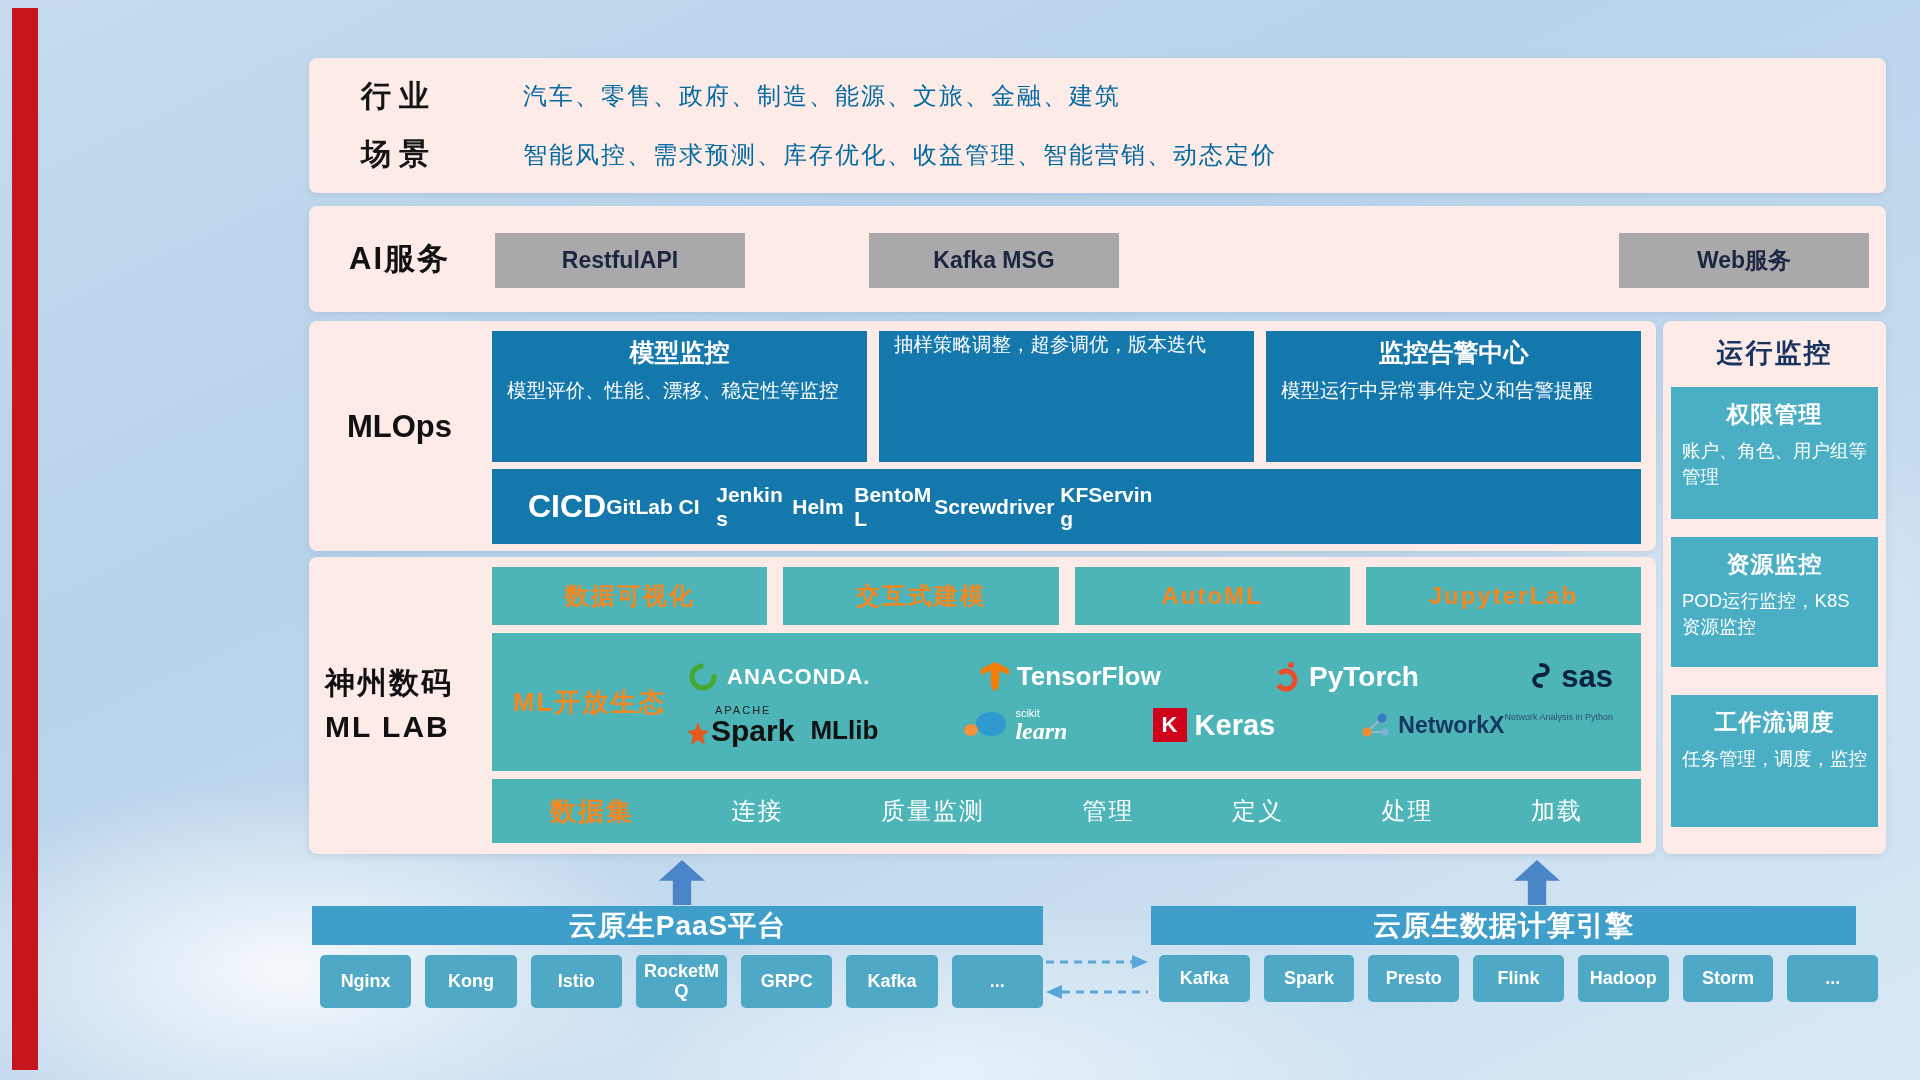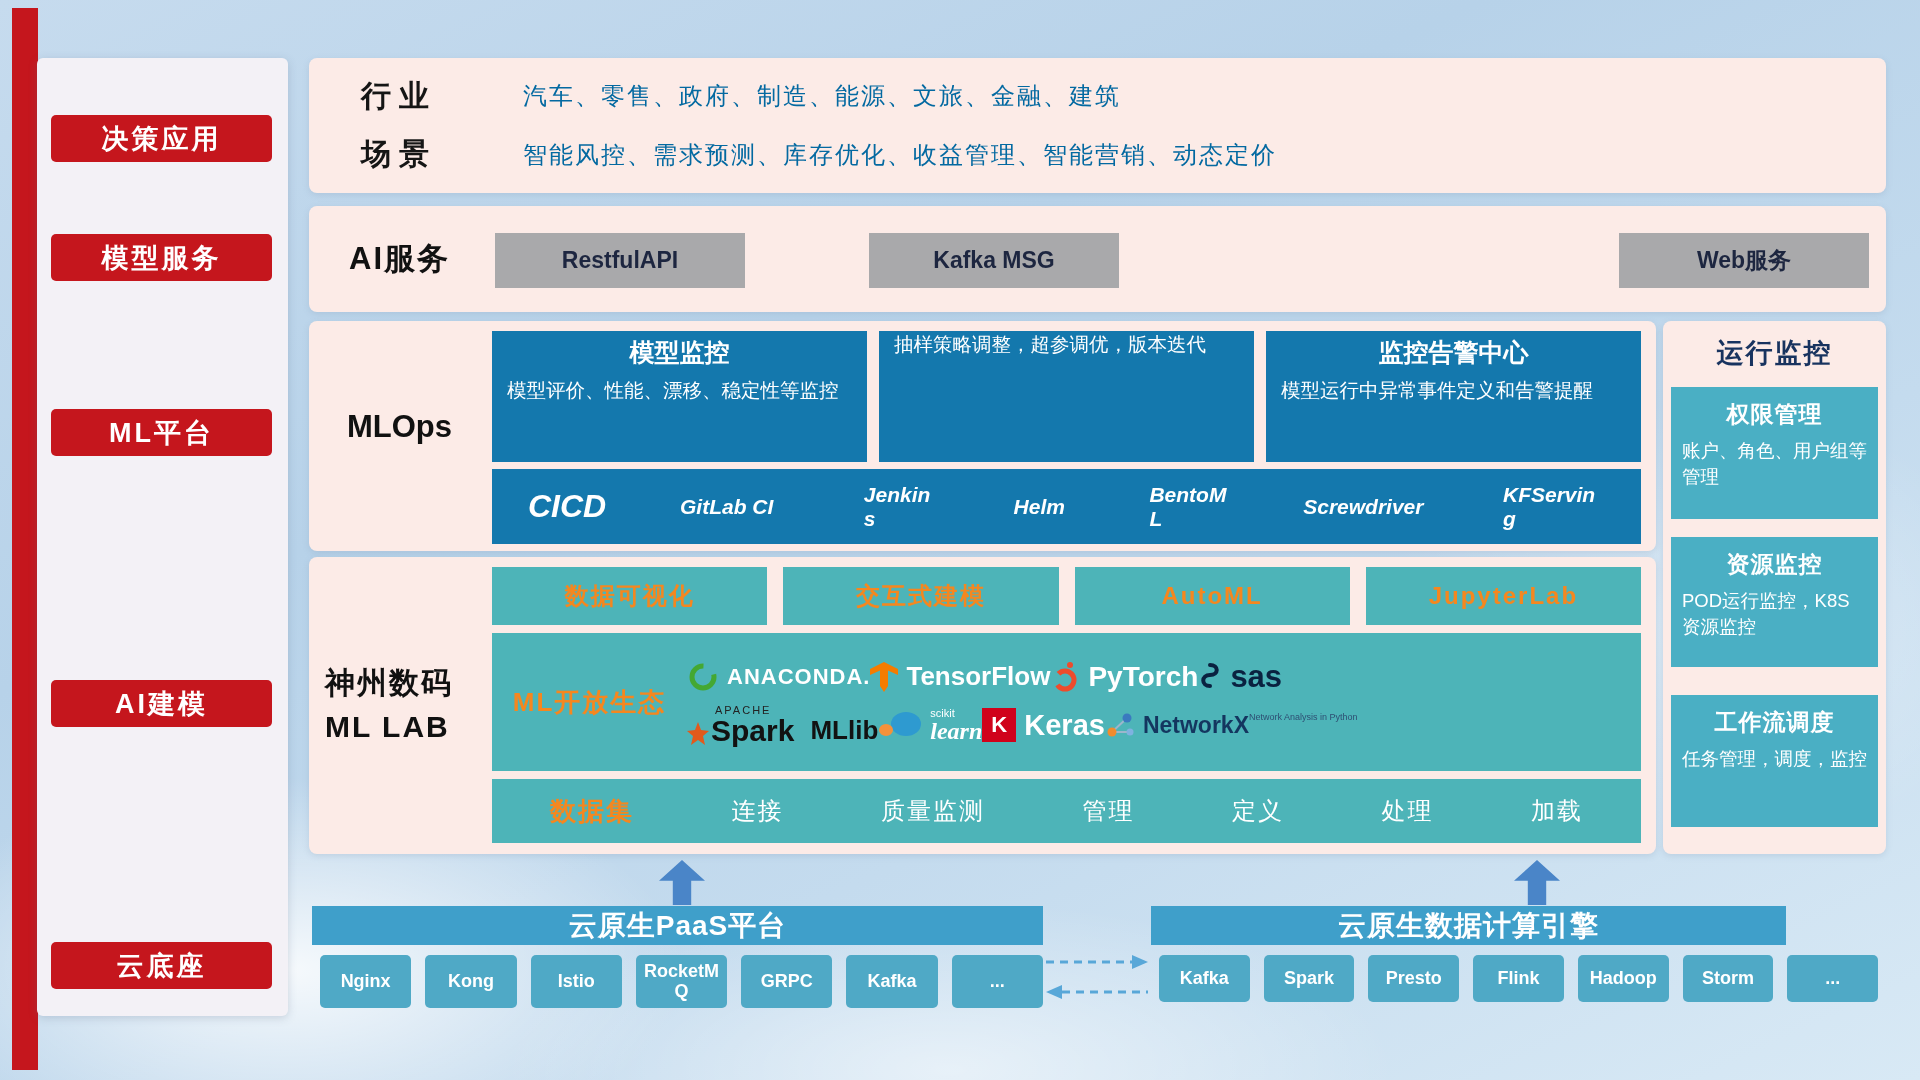--- a/index.html
+++ b/index.html
@@ -29,33 +29,33 @@
   .gray-btn{position:absolute;top:27px;width:250px;height:55px;background:#a9a9ab;color:#1d2640;
     font-size:23px;font-weight:bold;display:flex;align-items:center;justify-content:center;}
 
   .mlops-panel{left:309px;top:321px;width:1347px;height:230px;}
   .mlops-label{left:38px;top:88px;font-size:31px;}
   .mlops-cards{position:absolute;left:183px;top:10px;width:1149px;height:131px;display:flex;gap:12px;}
   .blue-card{flex:1;background:#1478ad;color:#fff;padding:0 15px;box-sizing:border-box;}
   .blue-card-title{text-align:center;font-size:25px;font-weight:bold;margin:5px 0 8px;}
   .blue-card-desc{font-size:19.5px;line-height:1.35;}
   .cicd-bar{position:absolute;left:183px;top:148px;width:1149px;height:75px;background:#1478ad;color:#fff;
-    display:flex;align-items:center;justify-content:space-between;padding:0 36px;box-sizing:border-box;font-style:italic;}
+    display:flex;align-items:center;justify-content:flex-start;padding:0 36px;box-sizing:border-box;}
   .cicd-title{font-size:32px;font-weight:bold;}
   .cicd-item{font-size:21px;font-weight:bold;word-break:break-all;line-height:1.1;}
 
   .mllab-panel{left:309px;top:557px;width:1347px;height:297px;}
   .mllab-label{position:absolute;left:16px;top:104px;width:165px;font-size:30px;font-weight:bold;color:#111;line-height:1.45;letter-spacing:2px;}
   .tool-row{position:absolute;left:183px;top:10px;width:1149px;height:58px;display:flex;gap:16px;}
   .tool-btn{flex:1;background:#4db4b8;color:#f5871f;font-size:24px;font-weight:bold;letter-spacing:2px;
     display:flex;align-items:center;justify-content:center;}
   .eco-panel{position:absolute;left:183px;top:76px;width:1149px;height:138px;background:#4db4b8;display:flex;align-items:center;}
   .eco-label{width:195px;text-align:center;color:#f5871f;font-size:26px;font-weight:bold;letter-spacing:2px;}
   .eco-logos{flex:1;display:flex;flex-direction:column;justify-content:center;gap:10px;padding-right:28px;}
-  .eco-row{display:flex;align-items:center;}
+  .eco-row{display:flex;align-items:center;justify-content:space-between;}
   .logo{display:flex;align-items:center;gap:8px;}
   .lt-white{color:#fff;font-weight:bold;}
   .t-anaconda{font-size:22px;letter-spacing:1px;}
   .t-tensorflow{font-size:26px;}
   .t-pytorch{font-size:28px;}
   .t-sas{font-size:31px;font-weight:bold;color:#0a2240;}
   .spark-group{display:flex;align-items:flex-end;}
   .spark-block{display:flex;flex-direction:column;line-height:1;}
   .apache-txt{font-size:11px;color:#222;letter-spacing:2px;margin-left:28px;}
   .spark-row{display:flex;align-items:flex-end;gap:2px;}
@@ -76,48 +76,41 @@
 
   .monitor-panel{left:1663px;top:321px;width:223px;height:533px;}
   .monitor-title{position:absolute;top:14px;width:100%;text-align:center;font-size:27px;font-weight:bold;color:#18335f;letter-spacing:2px;}
   .monitor-card{position:absolute;left:8px;width:207px;background:#4aafc4;color:#fff;padding:8px 11px;box-sizing:border-box;}
   .monitor-card-title{text-align:center;font-size:23px;font-weight:bold;margin:4px 0 8px;letter-spacing:1px;}
   .monitor-card-desc{font-size:18.5px;line-height:1.4;}
 
   .bar-header{position:absolute;height:39px;background:#3f9fca;color:#fff;font-size:28px;font-weight:bold;
     display:flex;align-items:center;justify-content:center;letter-spacing:1px;}
   .paas-header{left:312px;top:906px;width:731px;}
-  .engine-header{left:1151px;top:906px;width:635px;}
+  .engine-header{left:1151px;top:906px;width:705px;}
   .tech-row{position:absolute;display:flex;gap:14px;}
   .paas-row{left:320px;top:955px;width:723px;height:53px;}
   .engine-row{left:1159px;top:955px;width:719px;height:47px;}
   .tech-btn{flex:1;background:#4fa9c6;color:#fff;font-size:18px;font-weight:bold;border-radius:5px;
     display:flex;align-items:center;justify-content:center;text-align:center;word-break:break-all;line-height:1.1;padding:2px;}
 
   .up-arrow{position:absolute;top:860px;width:46px;height:45px;background:#4a85c8;
     clip-path:polygon(50% 0,100% 46%,70% 46%,70% 100%,30% 100%,30% 46%,0 46%);}
   .dash-arrows{position:absolute;left:1044px;top:950px;}
 </style>
 </head>
 <body>
 
 <div class="frame">
   <div class="cloud cloud1"></div>
   <div class="cloud cloud2"></div>
   <div class="cloud cloud3"></div>
 
   <div class="red-strip"></div>
 
-  <aside class="sidebar">
-    <div class="side-btn" style="top:57px">决策应用</div>
-    <div class="side-btn" style="top:176px">模型服务</div>
-    <div class="side-btn" style="top:351px">ML平台</div>
-    <div class="side-btn" style="top:622px">AI建模</div>
-    <div class="side-btn" style="top:884px">云底座</div>
-  </aside>
 
   <section class="panel apps-panel">
     <div class="app-row">
       <span class="row-label">行业</span>
       <span class="row-value">汽车、零售、政府、制造、能源、文旅、金融、建筑</span>
     </div>
     <div class="app-row">
       <span class="row-label">场景</span>
       <span class="row-value">智能风控、需求预测、库存优化、收益管理、智能营销、动态定价</span>
     </div>

